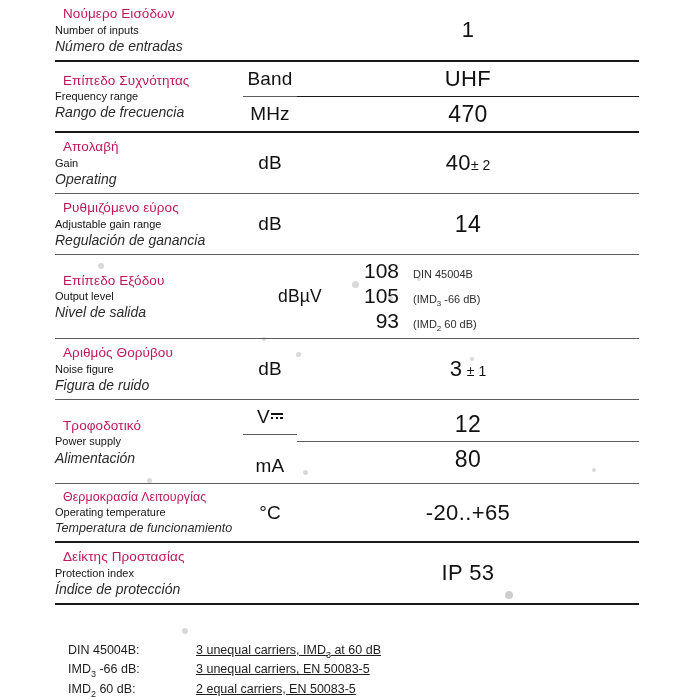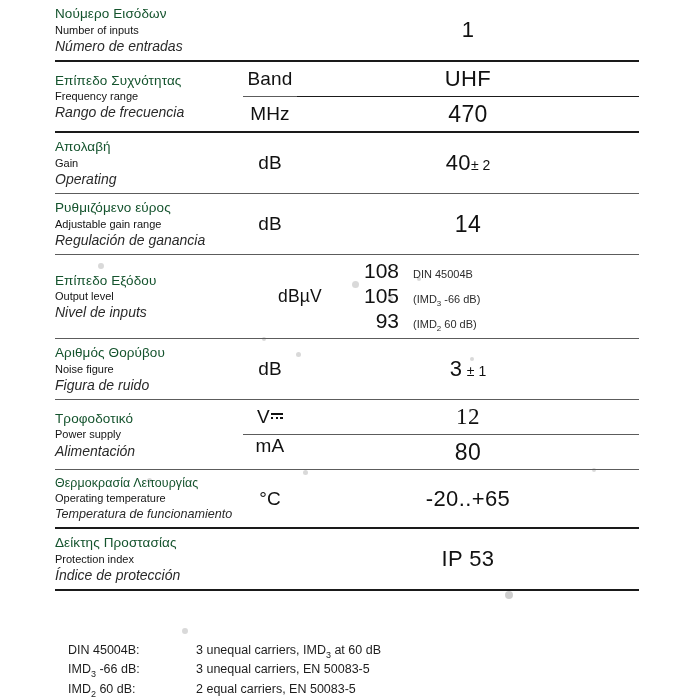--- a/index.html
+++ b/index.html
@@ -62,23 +62,24 @@
   .rule-inner-unit { border-bottom: 1px solid #5c5c5c; }
   .rule-inner-value { border-bottom: 1.6px solid #1a1a1a; }
 
   
   .label-block {
     line-height: 1.30;
     padding: 5px 0 5px 0;
   }
   .lang-el {
     font-size: 13.5px;
-    color: #14532d;
+    color: #be185d;
     letter-spacing: .1px;
     white-space: nowrap;
+    margin-left: 8px;
   }
   .lang-en {
     font-size: 11px;
     color: #131313;
     white-space: nowrap;
   }
   .lang-es {
     font-size: 14px;
     color: #2a2a2a;
     font-style: italic;
@@ -166,21 +167,21 @@
     top: 642px;
     font-size: 12.5px;
     color: #1d1d1d;
     line-height: 1.42;
   }
   .fn-row { display: flex; }
   .fn-key {
     width: 128px;
     white-space: nowrap;
   }
-  .fn-val { white-space: nowrap; }
+  .fn-val { white-space: nowrap; text-decoration: underline; }
 </style>
 </head>
 <body>
 
 <div class="speck" style="left:352px;top:281px;width:7px;height:7px;"></div>
 <div class="speck" style="left:388px;top:296px;width:5px;height:5px;"></div>
 <div class="speck" style="left:417px;top:277px;width:4px;height:4px;"></div>
 <div class="speck" style="left:296px;top:352px;width:5px;height:5px;"></div>
 <div class="speck" style="left:470px;top:357px;width:4px;height:4px;"></div>
 <div class="speck" style="left:505px;top:591px;width:8px;height:8px;opacity:.7;"></div>
@@ -266,21 +267,21 @@
       <td class="col-value">
         <span class="value big">14</span>
       </td>
     </tr>
 
     <tr class="rule-minor">
       <td class="col-label">
         <div class="label-block">
           <div class="lang-el">Επίπεδο Εξόδου</div>
           <div class="lang-en">Output level</div>
-          <div class="lang-es">Nivel de inputs</div>
+          <div class="lang-es">Nivel de salida</div>
         </div>
       </td>
       <td class="col-unit">
         <span class="unit small">dBµV</span>
       </td>
       <td class="col-value">
         <div class="out-list">
           <div class="out-row">
             <span class="out-num">108</span>
             <span class="out-note"><span>DIN 45004B</span><sub></sub><span></span></span>
@@ -322,26 +323,26 @@
           <div class="lang-es">Alimentación</div>
         </div>
       </td>
       <td class="col-unit">
         <div class="unit-cell rule-inner-unit" style="display:flex;align-items:center;justify-content:center;">
           <span class="vdc"><span class="unit">V</span><span class="dc">
                 <i class="solid"></i>
                 <i class="dash"></i>
               </span></span>
         </div>
-        <div class="unit-cell" style="display:flex;align-items:flex-start;justify-content:center;">
+        <div class="unit-cell" style="display:flex;align-items:center;justify-content:center;margin-top:14px;">
           <span class="unit">mA</span>
         </div>
       </td>
       <td class="col-value">
-        <div class="value-cell rule-inner-unit" style="display:flex;align-items:center;justify-content:center;font-family:Liberation Serif, serif;">
+        <div class="value-cell rule-inner-unit" style="display:flex;align-items:center;justify-content:center;">
           <span class="value big">12</span>
         </div>
         <div class="value-cell" style="display:flex;align-items:center;justify-content:center;">
           <span class="value big">80</span>
         </div>
       </td>
     </tr>
 
     <tr class="rule-major">
       <td class="col-label">

